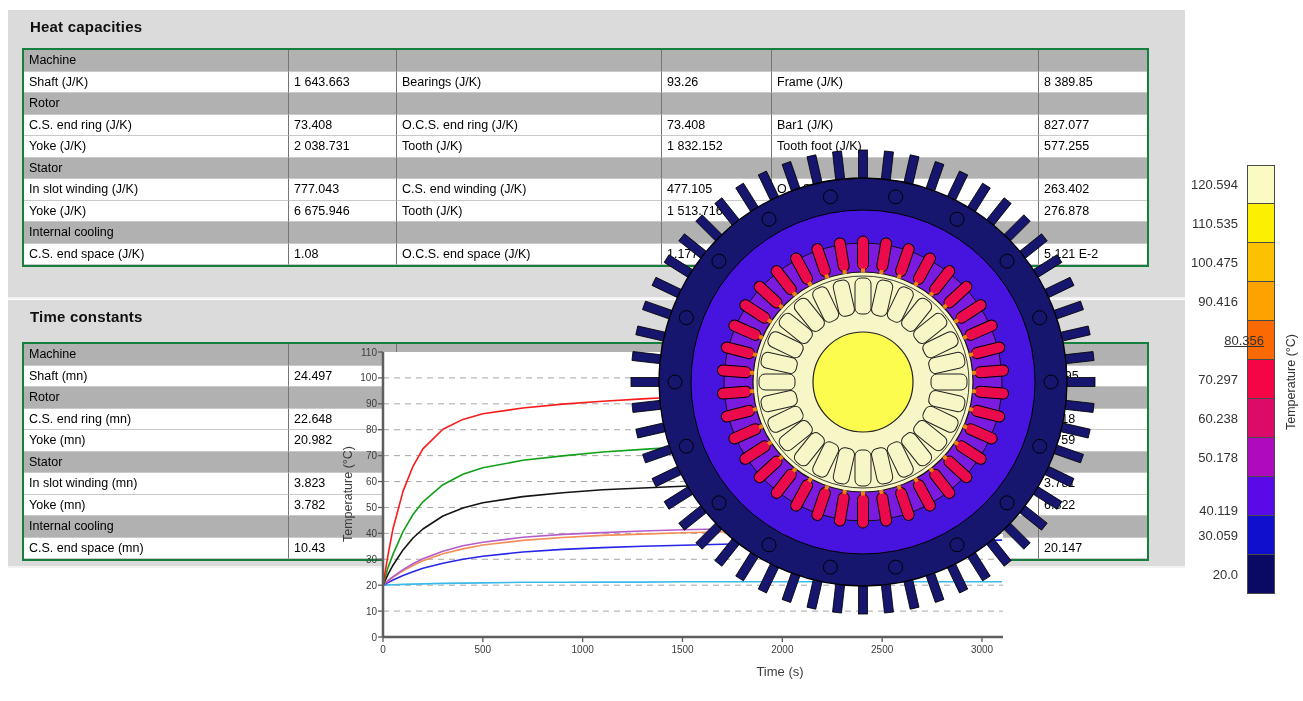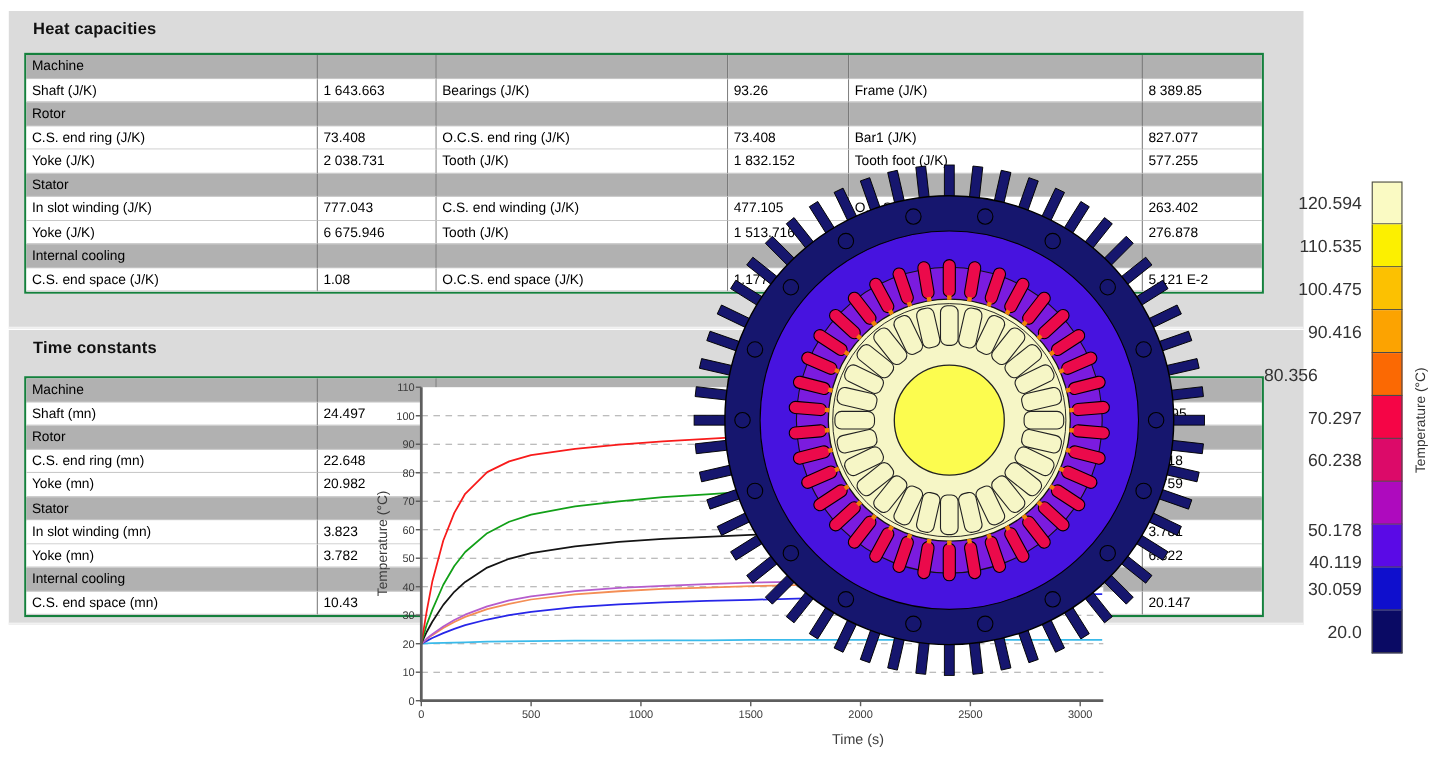--- a/index.html
+++ b/index.html
@@ -20,21 +20,21 @@
   #tbl-time{top:42px}
   .cell{
     height:21.5px;box-sizing:border-box;border-bottom:1px solid #c9c9c9;border-right:1px solid #757575;
     font-size:12.5px;color:#000;padding:3px 2px 0 5px;white-space:pre;overflow:hidden;background:#fff;
   }
   .cell.c5{border-right:none}
   .cell.sec{background:#B1B1B1}
   
   #chart{position:absolute;left:330px;top:344px}
   #motor{position:absolute;left:625px;top:144px}
-  .legend-label{position:absolute;width:88px;text-align:right;font-size:16px;color:#333}
+  .legend-label{position:absolute;width:88px;text-align:right;font-size:13px;color:#333}
   #legend-axis-title{
     position:absolute;left:1237px;top:374px;width:110px;height:16px;text-align:center;
     font-size:12.5px;color:#333;transform:rotate(-90deg);
   }
   #legend-bar{position:absolute;left:1247px;top:165px;width:28px}
   .legend-seg{width:28px;height:39px;box-sizing:border-box;border:1px solid #4a4a4a;border-top:none}
   .legend-seg:first-child{border-top:1px solid #4a4a4a}
 </style>
 </head>
 <body>
@@ -445,21 +445,21 @@
     <div class="legend-seg" style="background: rgb(174, 10, 190);"></div>
     <div class="legend-seg" style="background: rgb(90, 10, 230);"></div>
     <div class="legend-seg" style="background: rgb(15, 15, 205);"></div>
     <div class="legend-seg" style="background: rgb(10, 10, 100);"></div>
   </div>
 <div id="legend-labels">
     <div class="legend-label" style="left: 1150px; top: 176.5px;">120.594</div>
     <div class="legend-label" style="left: 1150px; top: 215.5px;">110.535</div>
     <div class="legend-label" style="left: 1150px; top: 254.5px;">100.475</div>
     <div class="legend-label" style="left: 1150px; top: 293.5px;">90.416</div>
-    <div class="legend-label" style="left: 1110px; top: 332.5px;">80.356</div>
+    <div class="legend-label" style="left: 1176px; top: 332.5px; text-decoration: underline;">80.356</div>
     <div class="legend-label" style="left: 1150px; top: 371.5px;">70.297</div>
     <div class="legend-label" style="left: 1150px; top: 410.5px;">60.238</div>
-    <div class="legend-label" style="left: 1150px; top: 449.5px; margin-top: 24px;">50.178</div>
+    <div class="legend-label" style="left: 1150px; top: 449.5px;">50.178</div>
     <div class="legend-label" style="left: 1150px; top: 503px;">40.119</div>
     <div class="legend-label" style="left: 1150px; top: 527.5px;">30.059</div>
     <div class="legend-label" style="left: 1150px; top: 566.5px;">20.0</div>
   </div>
 <div id="legend-axis-title">Temperature (°C)</div>
 
 </body></html>

